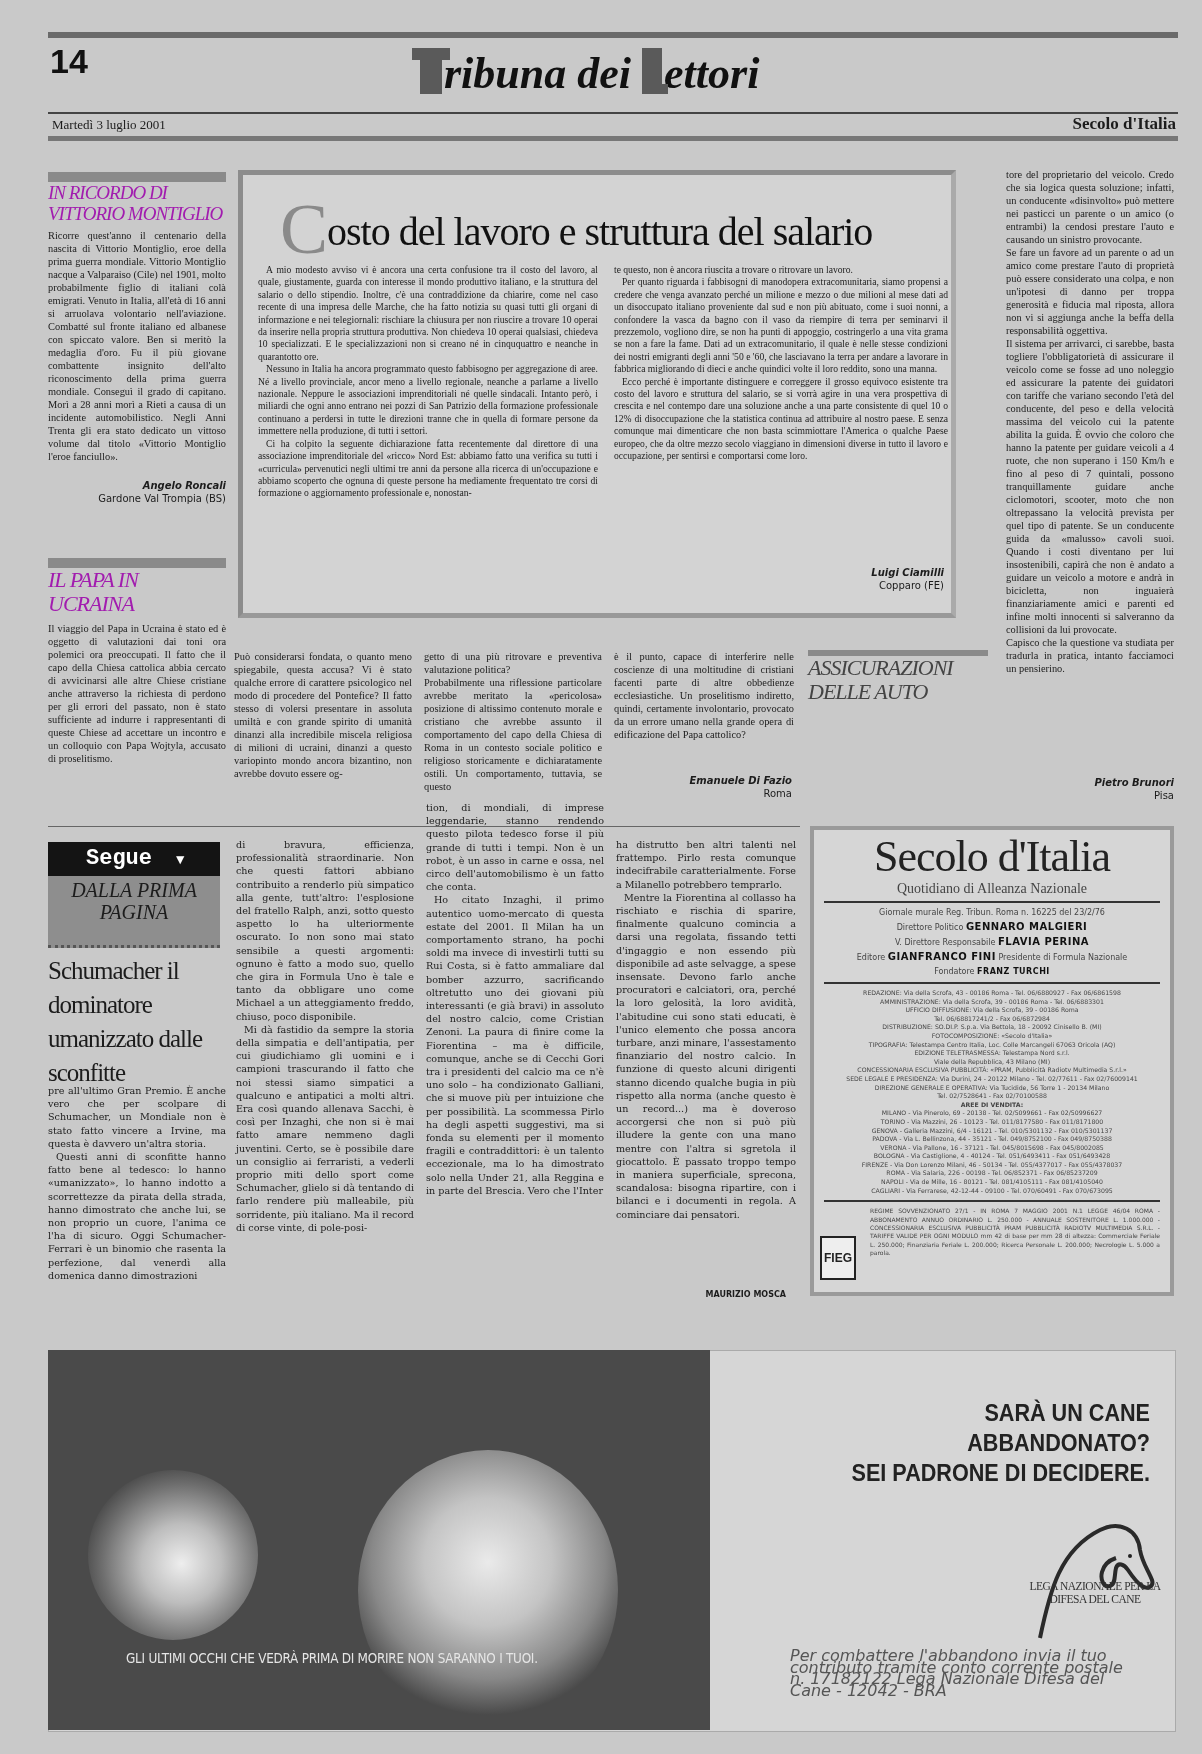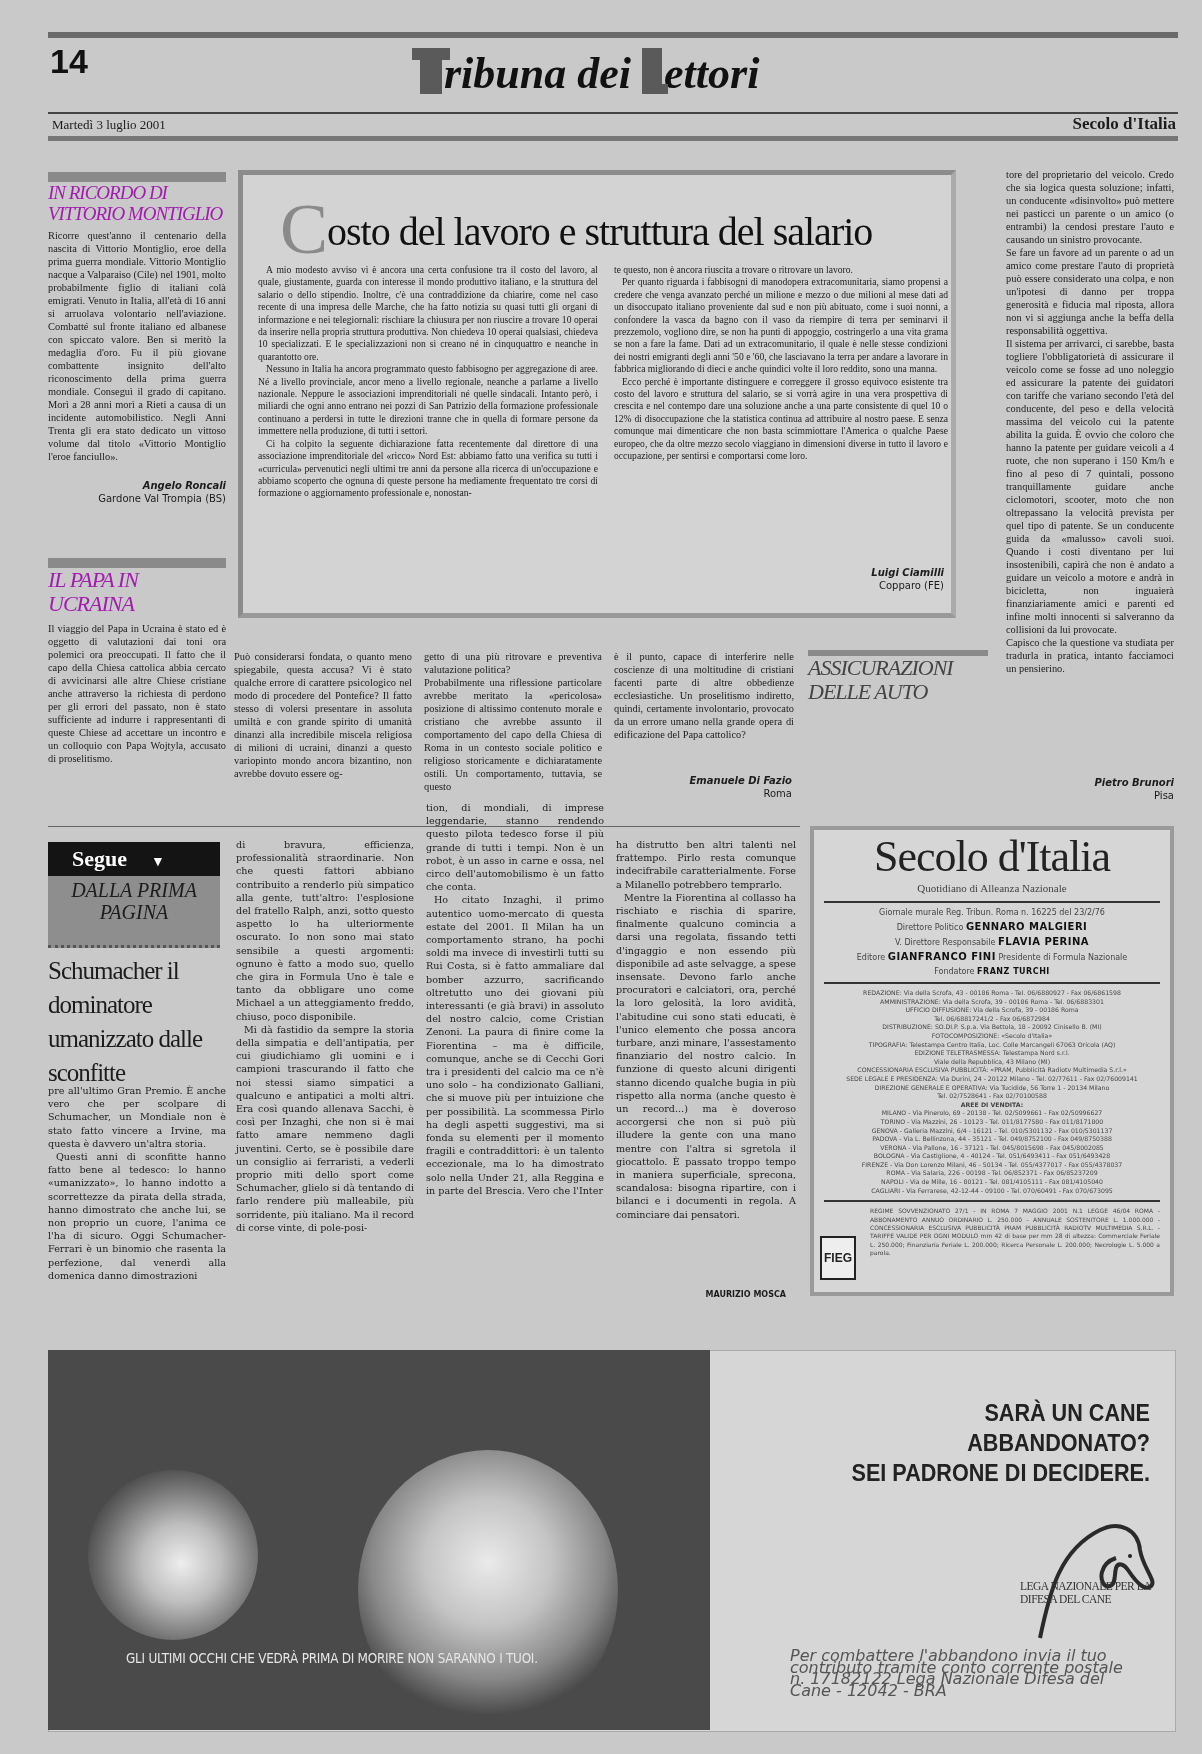--- a/index.html
+++ b/index.html
@@ -19,41 +19,41 @@
   .rule2{left:48px;top:136px;width:1130px;height:5px;background:#777}
   .txt{font-size:10.4px;line-height:13px;text-align:justify;hyphens:auto}
   .txt p{text-indent:8px}
   .head-ital{font-family:"Liberation Serif",serif;font-style:italic;font-size:22px;line-height:24px;letter-spacing:-1px;color:#a21caf}
   .greybar{background:#8a8a8a;height:10px}
   .sig{text-align:right;font-family:"DejaVu Sans",sans-serif;font-size:10px;line-height:13px}
   .sig .n{font-weight:bold;font-style:italic}
   .framebox{left:238px;top:170px;width:718px;height:448px;border:5px solid #8c8c8c;border-right-color:#aaa;border-bottom-color:#999;background:#d3d3d3}
   .bigtitle{left:280px;top:188px;font-family:"Liberation Serif",serif;font-size:40px;letter-spacing:-1px;color:#111;white-space:nowrap}
   .bigtitle .drop{font-size:72px;color:#8a8a8a;font-weight:normal;vertical-align:-8px}
-  .segue{left:48px;top:842px;width:172px;height:34px;background:#141414;color:#fff;font-family:Liberation Serif, serif;font-weight:bold;font-size:22px;padding-left:24px;line-height:34px}
+  .segue{left:48px;top:842px;width:172px;height:34px;background:#141414;color:#fff;font-family:Liberation Mono, monospace;font-weight:bold;font-size:22px;padding-left:38px;line-height:34px}
   .segue .tri{font-size:14px;margin-left:24px}
   .dpp{left:48px;top:876px;width:172px;height:72px;background:#8e8e8e;text-align:center;font-style:italic;font-size:20px;line-height:22px;padding-top:3px;border-bottom:3px dotted #555}
   .schu{left:48px;top:954px;width:180px;font-size:25px;line-height:34px;letter-spacing:-1px}
   .colophon{left:810px;top:826px;width:364px;height:470px;border:4px solid #9a9a9a;background:#d6d6d6;text-align:center;font-family:"DejaVu Sans",sans-serif;font-size:6.4px;line-height:9px;color:#333}
   .colophon .logo{font-family:"Liberation Serif",serif;font-size:44px;line-height:54px;color:#222;letter-spacing:-1px}
-  .colophon .tag{font-family:"Liberation Serif",serif;font-size:11px;color:#444;margin-bottom:8px}
+  .colophon .tag{font-family:"Liberation Serif",serif;font-size:14px;color:#444;margin-bottom:8px}
   .colophon hr{border:none;border-top:2px solid #333;margin:3px 10px}
   .colophon .role{font-size:8px;line-height:14px;color:#444}
   .colophon .role b{font-size:10px;color:#111;letter-spacing:.5px}
   .colophon .small{font-size:6.2px;line-height:8.6px;color:#444;padding:2px 8px}
   .colophon .legal{text-align:justify;font-size:6px;line-height:8.4px;color:#444;padding:2px 10px}
   .fieg{left:820px;top:1236px;width:36px;height:44px;border:2px solid #222;font-family:Liberation Sans, sans-serif;font-weight:bold;font-size:12px;text-align:center;line-height:40px;color:#222;background:#eee}
   .ad{left:48px;top:1350px;width:1128px;height:382px;background:#d6d6d6;border:1px solid #aaa}
   .adphoto{left:48px;top:1350px;width:662px;height:380px;background:#4a4a4a;overflow:hidden}
   .adphoto .eye1{position:absolute;left:40px;top:120px;width:170px;height:170px;border-radius:50%;background:radial-gradient(circle at 55% 55%,#eee 0%,#bdbdbd 30%,#6e6e6e 60%,rgba(74,74,74,0) 75%)}
   .adphoto .eye2{position:absolute;left:310px;top:100px;width:260px;height:280px;border-radius:50%;background:radial-gradient(circle at 50% 40%,#eaeaea 0%,#c4c4c4 30%,#888 55%,rgba(74,74,74,0) 72%)}
   .adcaption{left:126px;top:1650px;font-family:"DejaVu Sans",sans-serif;font-size:14px;color:#e6e6e6;letter-spacing:-.3px;white-space:nowrap;transform:scaleX(.86);transform-origin:left}
   .adhead{left:780px;top:1398px;width:370px;text-align:right;font-family:"Liberation Sans",sans-serif;font-weight:bold;font-size:24px;line-height:30px;color:#222;transform:scaleX(.9);transform-origin:right}
   .dog{left:1020px;top:1510px;width:150px;height:130px}
-  .league{left:1020px;top:1580px;width:150px;font-family:"Liberation Serif",serif;font-size:11.5px;line-height:12.5px;color:#333;letter-spacing:-.5px}
+  .league{left:1020px;top:1580px;width:150px;text-align:center;font-family:"Liberation Serif",serif;font-size:11.5px;line-height:12.5px;color:#333;letter-spacing:-.5px}
   .adfoot{left:790px;top:1650px;width:350px;font-family:"DejaVu Sans",sans-serif;font-style:italic;font-size:16px;line-height:11.5px;color:#555}
 </style>
 </head>
 <body>
 
 <div class="abs topbar"></div>
 <div class="abs pagenum">14</div>
 <div class="abs masthead">
   <span class="cap t"></span><span>ribuna dei </span><span class="cap l"></span><span>ettori</span>
 </div>

